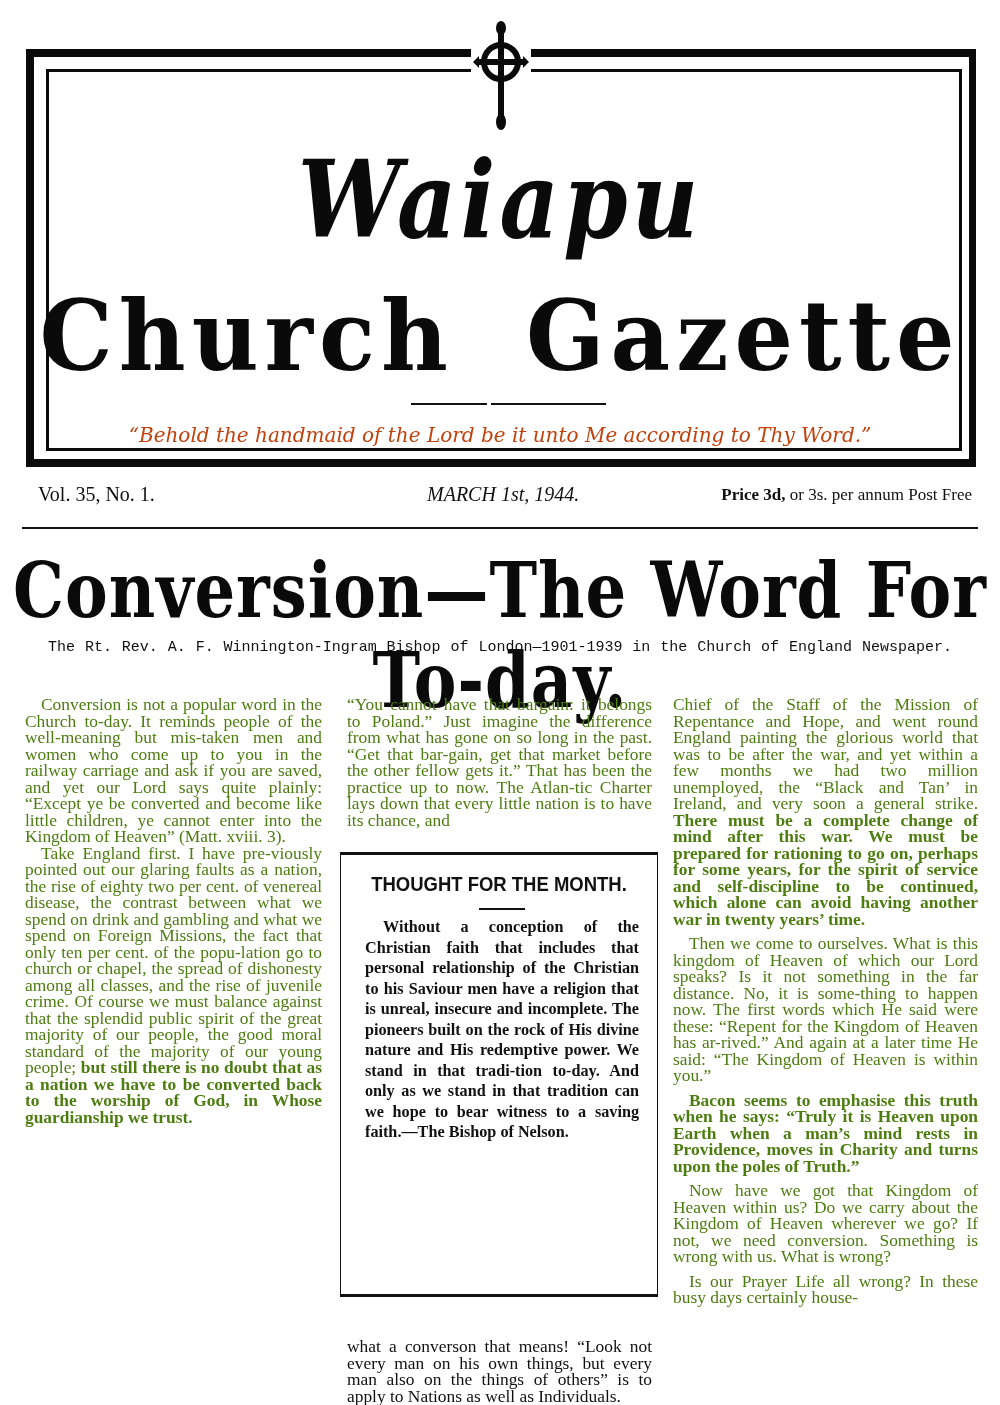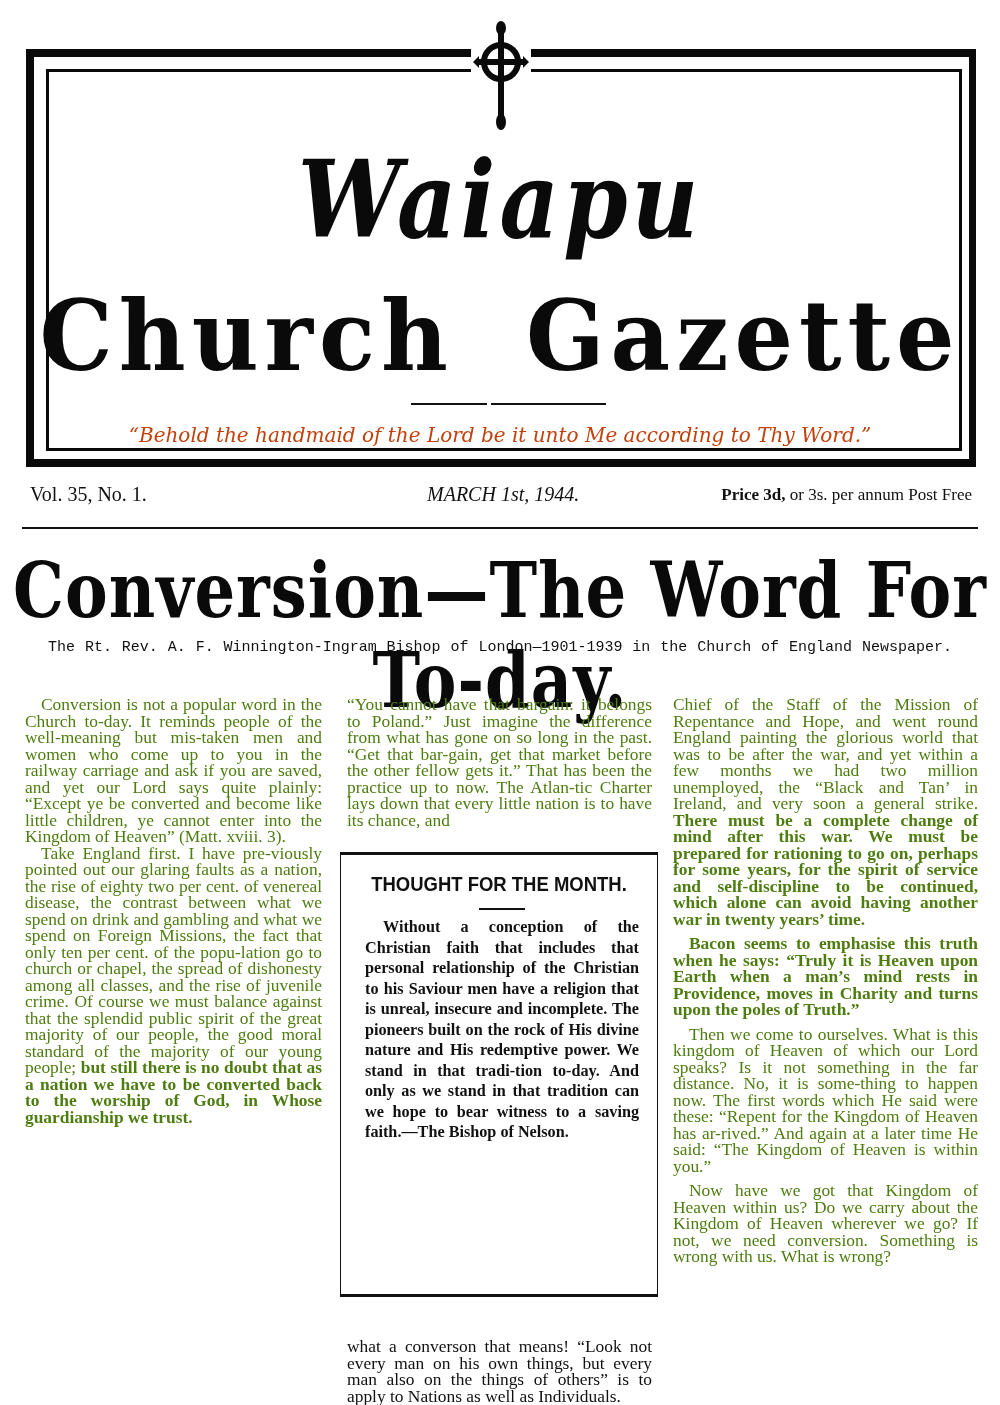--- a/index.html
+++ b/index.html
@@ -31,21 +31,21 @@
     position: absolute; top: 403px; height: 2px; background: #111;
   }
   .motto {
     position: absolute; left: 0; width: 100%; top: 423px; text-align: center;
     font-family: "DejaVu Serif", serif; font-style: italic; font-size: 20px; color: #c2410c;
   }
   .dateline {
     position: absolute; left: 30px; right: 28px; top: 483px; height: 30px;
     font-family: "Liberation Serif", serif; font-size: 20px;
   }
-  .dateline .vol { position: absolute; left: 0; top: 0; text-align: right; }
+  .dateline .vol { position: absolute; left: 8px; top: 0; text-align: right; }
   .dateline .date { position: absolute; left: 397px; top: 0; font-style: italic; }
   .dateline .price { position: absolute; right: 0; top: 2px; font-size: 17px; }
   .dateline .price b { font-weight: bold; }
   .date-rule { position: absolute; left: 22px; right: 22px; top: 527px; height: 2px; background: #111; }
   .headline {
     position: absolute; left: 0; width: 1000px; top: 560px; text-align: center;
     font-family: "DejaVu Serif", serif; font-weight: bold; font-size: 64px; color: #0a0a0a;
     letter-spacing: 1px; transform: scaleY(1.2);
   }
   .byline {
@@ -138,16 +138,17 @@
 </div>
 
 <div class="col2-after">
   <p class="noindent">what a converson that means! “Look not every man on his own things, but every man also on the things of others” is to apply to Nations as well as Individuals.</p>
   <p class="subhead">There Must be Change of Mind</p>
   <p>Then we come to the post-war world. What a disappointment it was after the last war. I was the</p>
 </div>
 
 <div class="col col3">
   <p class="noindent"><span>Chief of the Staff of the Mission of Repentance and Hope, and went round England painting the glorious world that was to be after the war, and yet within a few months we had two million unemployed, the “Black and Tan’ in Ireland, and very soon a general strike. </span><b>There must be a complete change of mind after this war. We must be prepared for rationing to go on, perhaps for some years, for the spirit of service and self-discipline to be continued, which alone can avoid having another war in twenty years’ time.</b></p>
+  <p style="margin-top:8px">Then we come to ourselves. What is this kingdom of Heaven of which our Lord speaks? Is it not something in the far distance. No, it is some-thing to happen now. The first words which He said were these: “Repent for the Kingdom of Heaven has ar-rived.” And again at a later time He said: “The Kingdom of Heaven is within you.”</p>
   <p style="margin-top:8px"><b>Bacon seems to emphasise this truth when he says: “Truly it is Heaven upon Earth when a man’s mind rests in Providence, moves in Charity and turns upon the poles of Truth.”</b></p>
-  <p style="margin-top:8px">Then we come to ourselves. What is this kingdom of Heaven of which our Lord speaks? Is it not something in the far distance. No, it is some-thing to happen now. The first words which He said were these: “Repent for the Kingdom of Heaven has ar-rived.” And again at a later time He said: “The Kingdom of Heaven is within you.”</p>
   <p style="margin-top:8px">Now have we got that Kingdom of Heaven within us? Do we carry about the Kingdom of Heaven wherever we go? If not, we need conversion. Something is wrong with us. What is wrong?</p>
+  <p style="margin-top:8px">Is our Prayer Life all wrong? In these busy days certainly house-</p>
 </div>
 
 </body></html>

